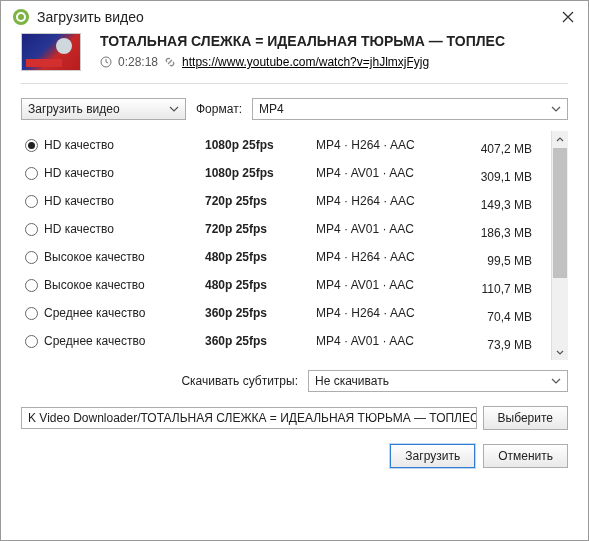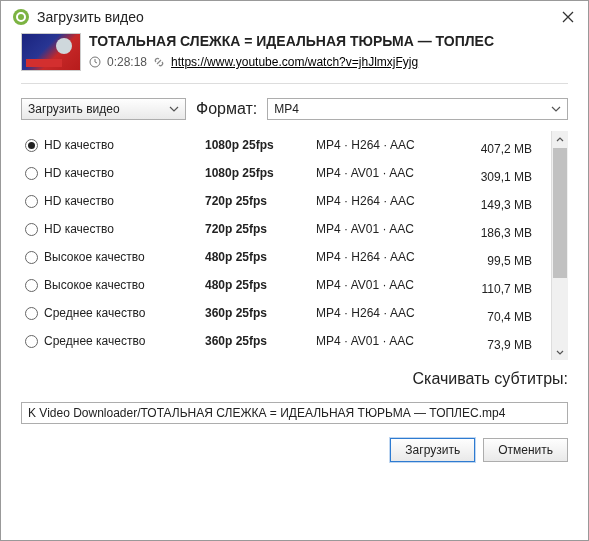--- a/index.html
+++ b/index.html
@@ -38,21 +38,21 @@
   }
   .title { font-size: 14px; flex: 1; }
   .close-btn {
     width: 16px; height: 16px;
     cursor: pointer;
     display: flex; align-items: center; justify-content: center;
   }
   .close-btn svg { width: 12px; height: 12px; }
   .header {
     display: flex;
-    gap: 8px;
+    gap: 19px;
     padding: 0 20px 12px 20px;
     align-items: flex-start;
   }
   .thumb {
     width: 60px; height: 38px;
     background: linear-gradient(135deg,#1a237e 0%, #283593 40%, #c62828 60%, #b71c1c 100%);
     border: 1px solid #ccc;
     position: relative;
     overflow: hidden;
   }
@@ -90,21 +90,21 @@
     padding: 0 6px;
     display: flex;
     align-items: center;
     justify-content: space-between;
     font-size: 12px;
     cursor: pointer;
   }
   .select.action { width: 165px; }
   .select.format { flex: 1; background: #fff; gap: 38px; }
   .chev { width: 10px; height: 10px; }
-  .lbl { font-size: 16px; white-space: nowrap; }
+  .lbl { font-size: 12px; white-space: nowrap; }
   .list-wrap {
     margin: 0 20px;
     height: 230px;
     display: flex;
     border-top: 1px solid transparent;
   }
   .list {
     flex: 1;
     overflow: hidden;
   }
@@ -328,26 +328,35 @@
       <div class="sb-btn">
         <svg width="8" height="8" viewBox="0 0 8 8">
             <path d="M1 3 L4 6 L7 3" stroke="#555" stroke-width="1.2" fill="none"></path>
           </svg>
       </div>
     </div>
   </div>
 
   <div class="sub-row">
     <span class="lbl">Скачивать субтитры:</span>
+    <div class="select subs">
+      <span>Не скачивать</span>
+      <svg class="chev" viewBox="0 0 10 10">
+          <path d="M1 3 L5 7 L9 3" stroke="#555" stroke-width="1.2" fill="none"></path>
+        </svg>
+    </div>
   </div>
 
   <div class="path-row">
     <div class="path-input">
       <span>K Video Downloader/ТОТАЛЬНАЯ СЛЕЖКА = ИДЕАЛЬНАЯ ТЮРЬМА — ТОПЛЕС.mp4</span>
     </div>
+    <div class="btn">
+      <span>Выберите</span>
+    </div>
   </div>
 
   <div class="footer">
     <div class="btn primary">
       <span>Загрузить</span>
     </div>
     <div class="btn">
       <span>Отменить</span>
     </div>
   </div>

